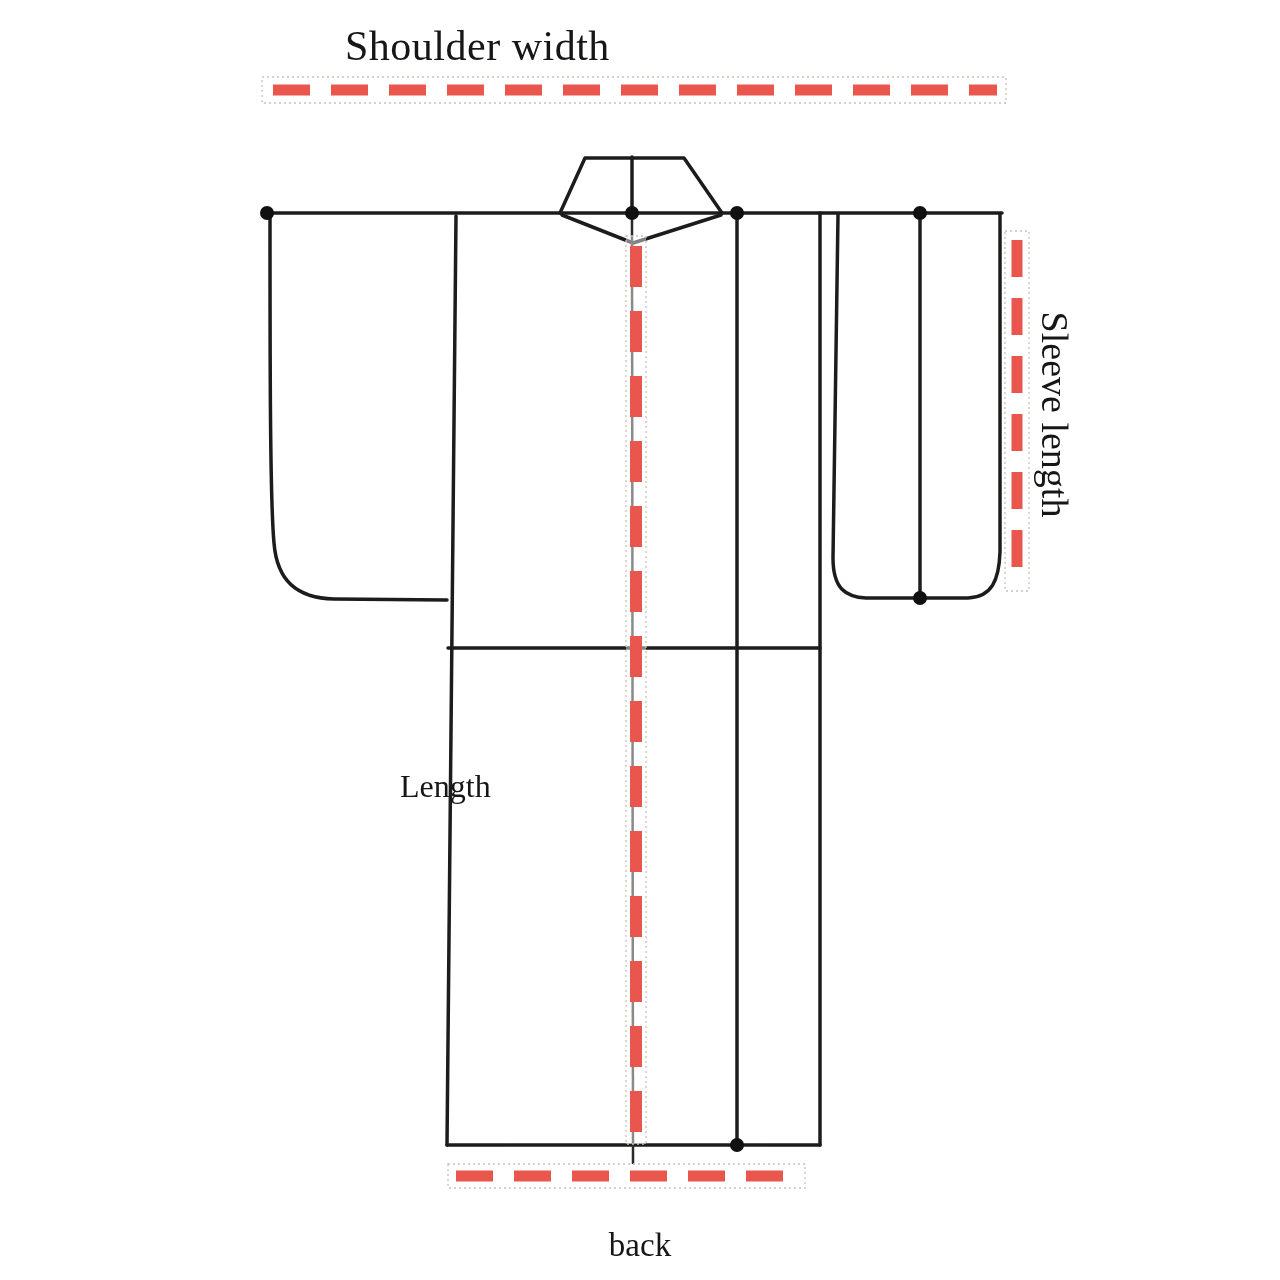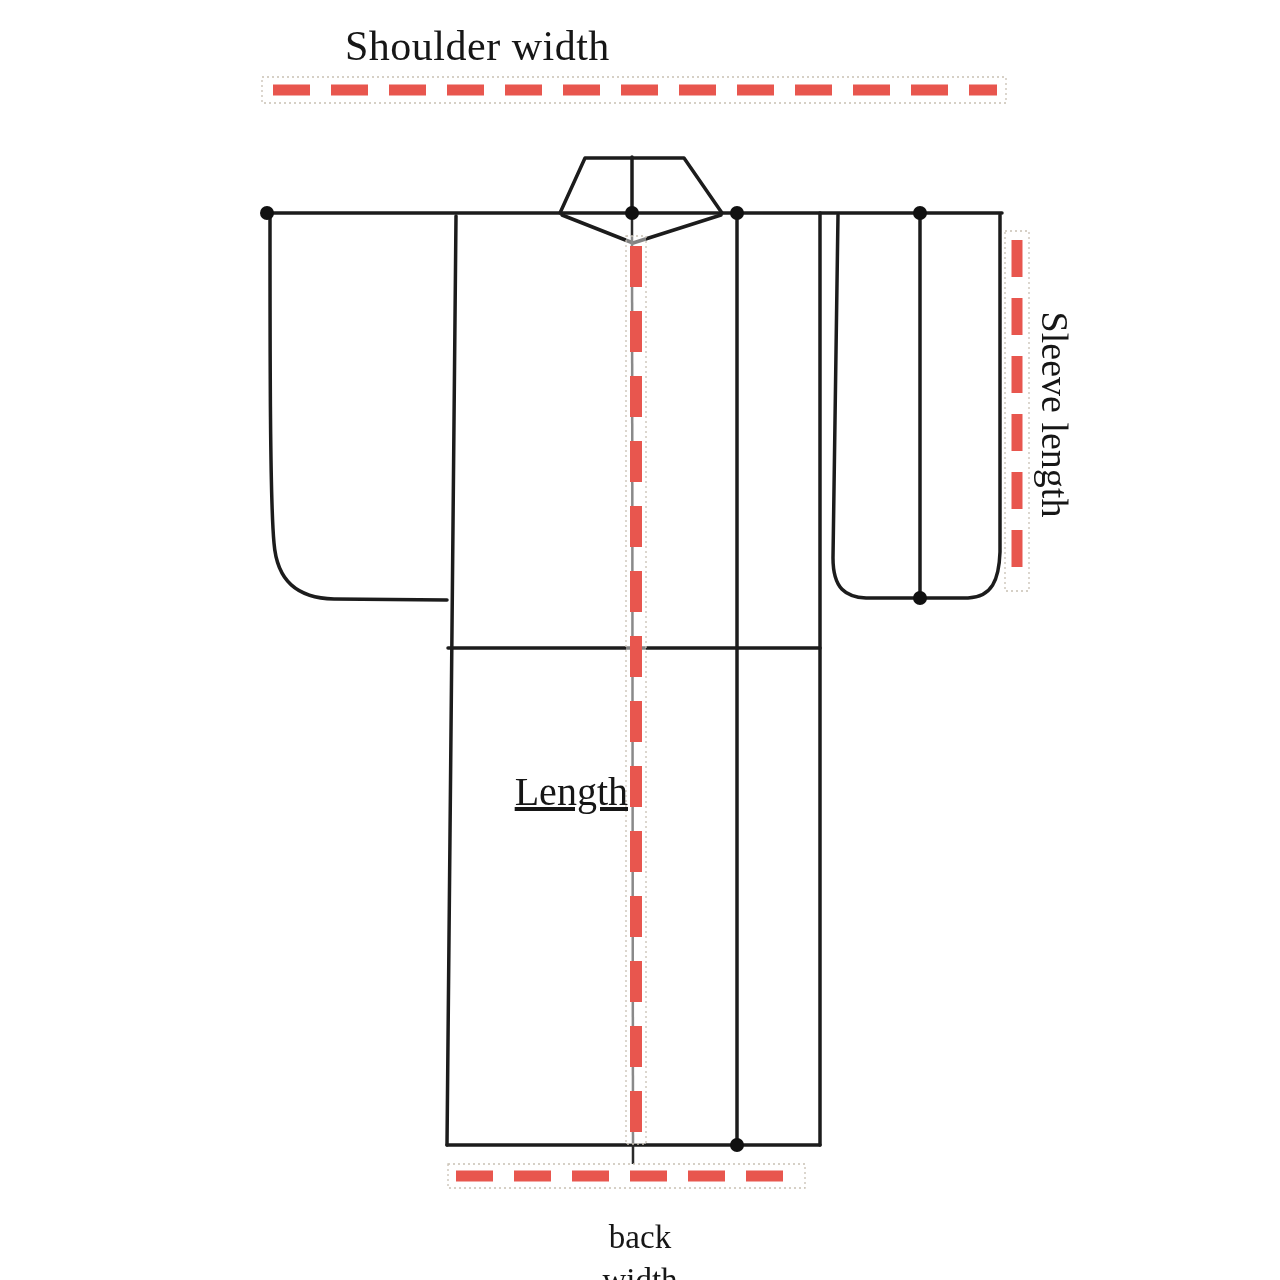--- a/index.html
+++ b/index.html
@@ -13,28 +13,28 @@
   }
   .stage{position:absolute;inset:0;width:1280px;height:1280px;}
   svg{position:absolute;left:0;top:0;}
   .outline path{fill:none;stroke:#1c1c1c;stroke-width:3.5;stroke-linecap:round;stroke-linejoin:round;}
   .centerline{fill:none;stroke:#2a2a2a;stroke-width:2.5;}
   .strip{fill:rgba(255,255,255,0.45);stroke:#c9c1b4;stroke-width:1.3;stroke-dasharray:2 3;}
   .dash{stroke-dasharray:37 21;stroke-linecap:butt;}
   .dash-long{stroke-dasharray:41 24;stroke-linecap:butt;}
   .label{position:absolute;color:#161616;}
   .label-title{left:345px;top:22px;width:600px;font-size:42px;letter-spacing:0.5px;}
-  .label-length{left:400px;top:768px;width:228px;text-align:right;font-size:40px;text-decoration:underline;}
+  .label-length{left:400px;top:768px;width:228px;text-align:left;font-size:32px;}
   .label-sleeve{
     left:1078px;top:272px;width:285px;
     transform:rotate(90deg);transform-origin:0 0;
     text-align:center;font-size:38px;line-height:46px;
   }
   .label-backwidth{left:490px;top:1216px;width:300px;text-align:center;font-size:33px;line-height:1.3;}
-  .label-backwidth span{display:block;}
+  .label-backwidth span{display:block;margin-top:8px;}
 </style>
 </head>
 <body>
 
 <div class="stage">
 
   <svg viewBox="0 0 1280 1280" width="1280" height="1280">
 
     <g class="outline">
       <path d="M 267 213 L 1002 213"></path>

